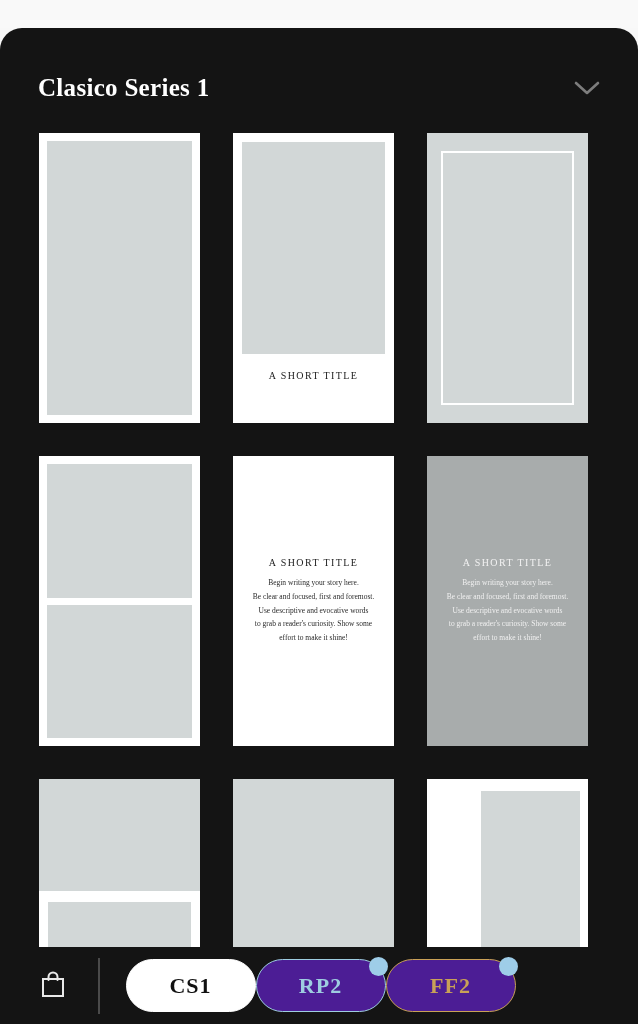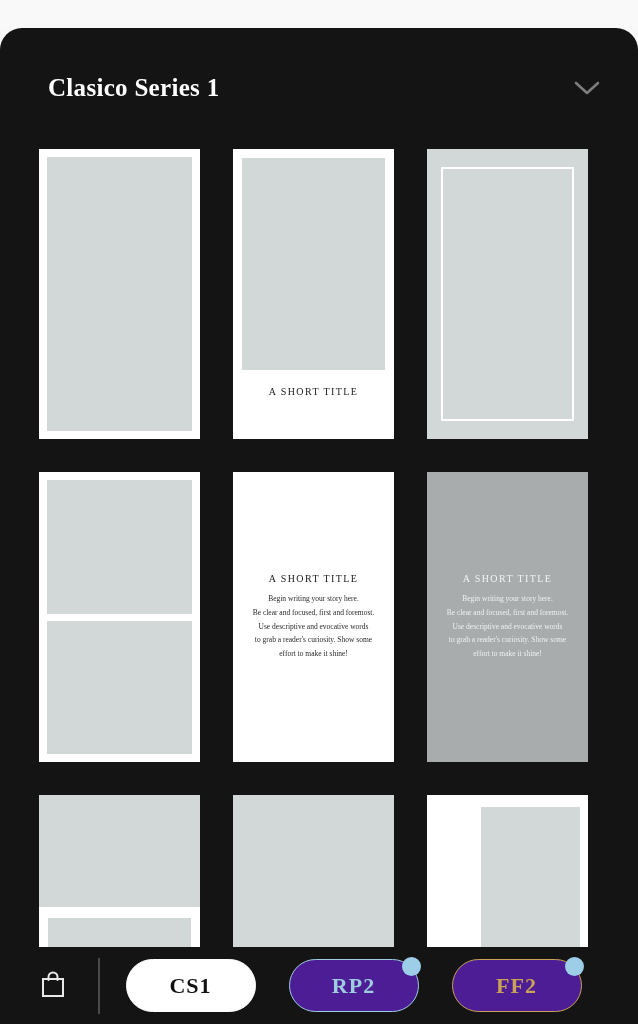--- a/index.html
+++ b/index.html
@@ -30,32 +30,31 @@
     position: absolute; top: 30px; left: 0; width: 638px; height: 60px;
     display: flex; align-items: center; justify-content: space-between;
     padding: 0 34px 0 38px;
   }
   .sheet-title {
     font-family: "Liberation Serif", "DejaVu Serif", serif;
     font-weight: bold;
     font-size: 25px;
     color: #ffffff;
     letter-spacing: 0.3px;
-    margin-left: 10px;
   }
   .chevron-btn {
     width: 34px; height: 34px;
     display: flex; align-items: center; justify-content: center;
   }
   .chevron-btn svg { display: block; }
 
   
   .template-grid {
     position: absolute;
-    top: 121px; left: 39px;
+    top: 105px; left: 39px;
     width: 560px; height: 830px;
     display: grid;
     grid-template-columns: repeat(3, 161px);
     grid-template-rows: repeat(3, 290px);
     column-gap: 37px;
     row-gap: 45px;
     gap: 33px;
   }
   .tpl {
     width: 161px; height: 290px;
@@ -144,21 +143,20 @@
     flex: 0 0 auto;
   }
   .bar-divider {
     width: 1.5px; height: 56px;
     background: #4a4a4a;
     margin-left: 22px;
     flex: 0 0 auto;
   }
   .pill-rail {
     display: flex; align-items: center;
-    gap: 33px;
     margin-left: 26px;
     flex: 1 1 auto;
   }
   .pill {
     position: relative;
     height: 53px;
     min-width: 130px;
     border-radius: 27px;
     display: flex; align-items: center; justify-content: center;
     font-family: "Liberation Serif", "DejaVu Serif", serif;

